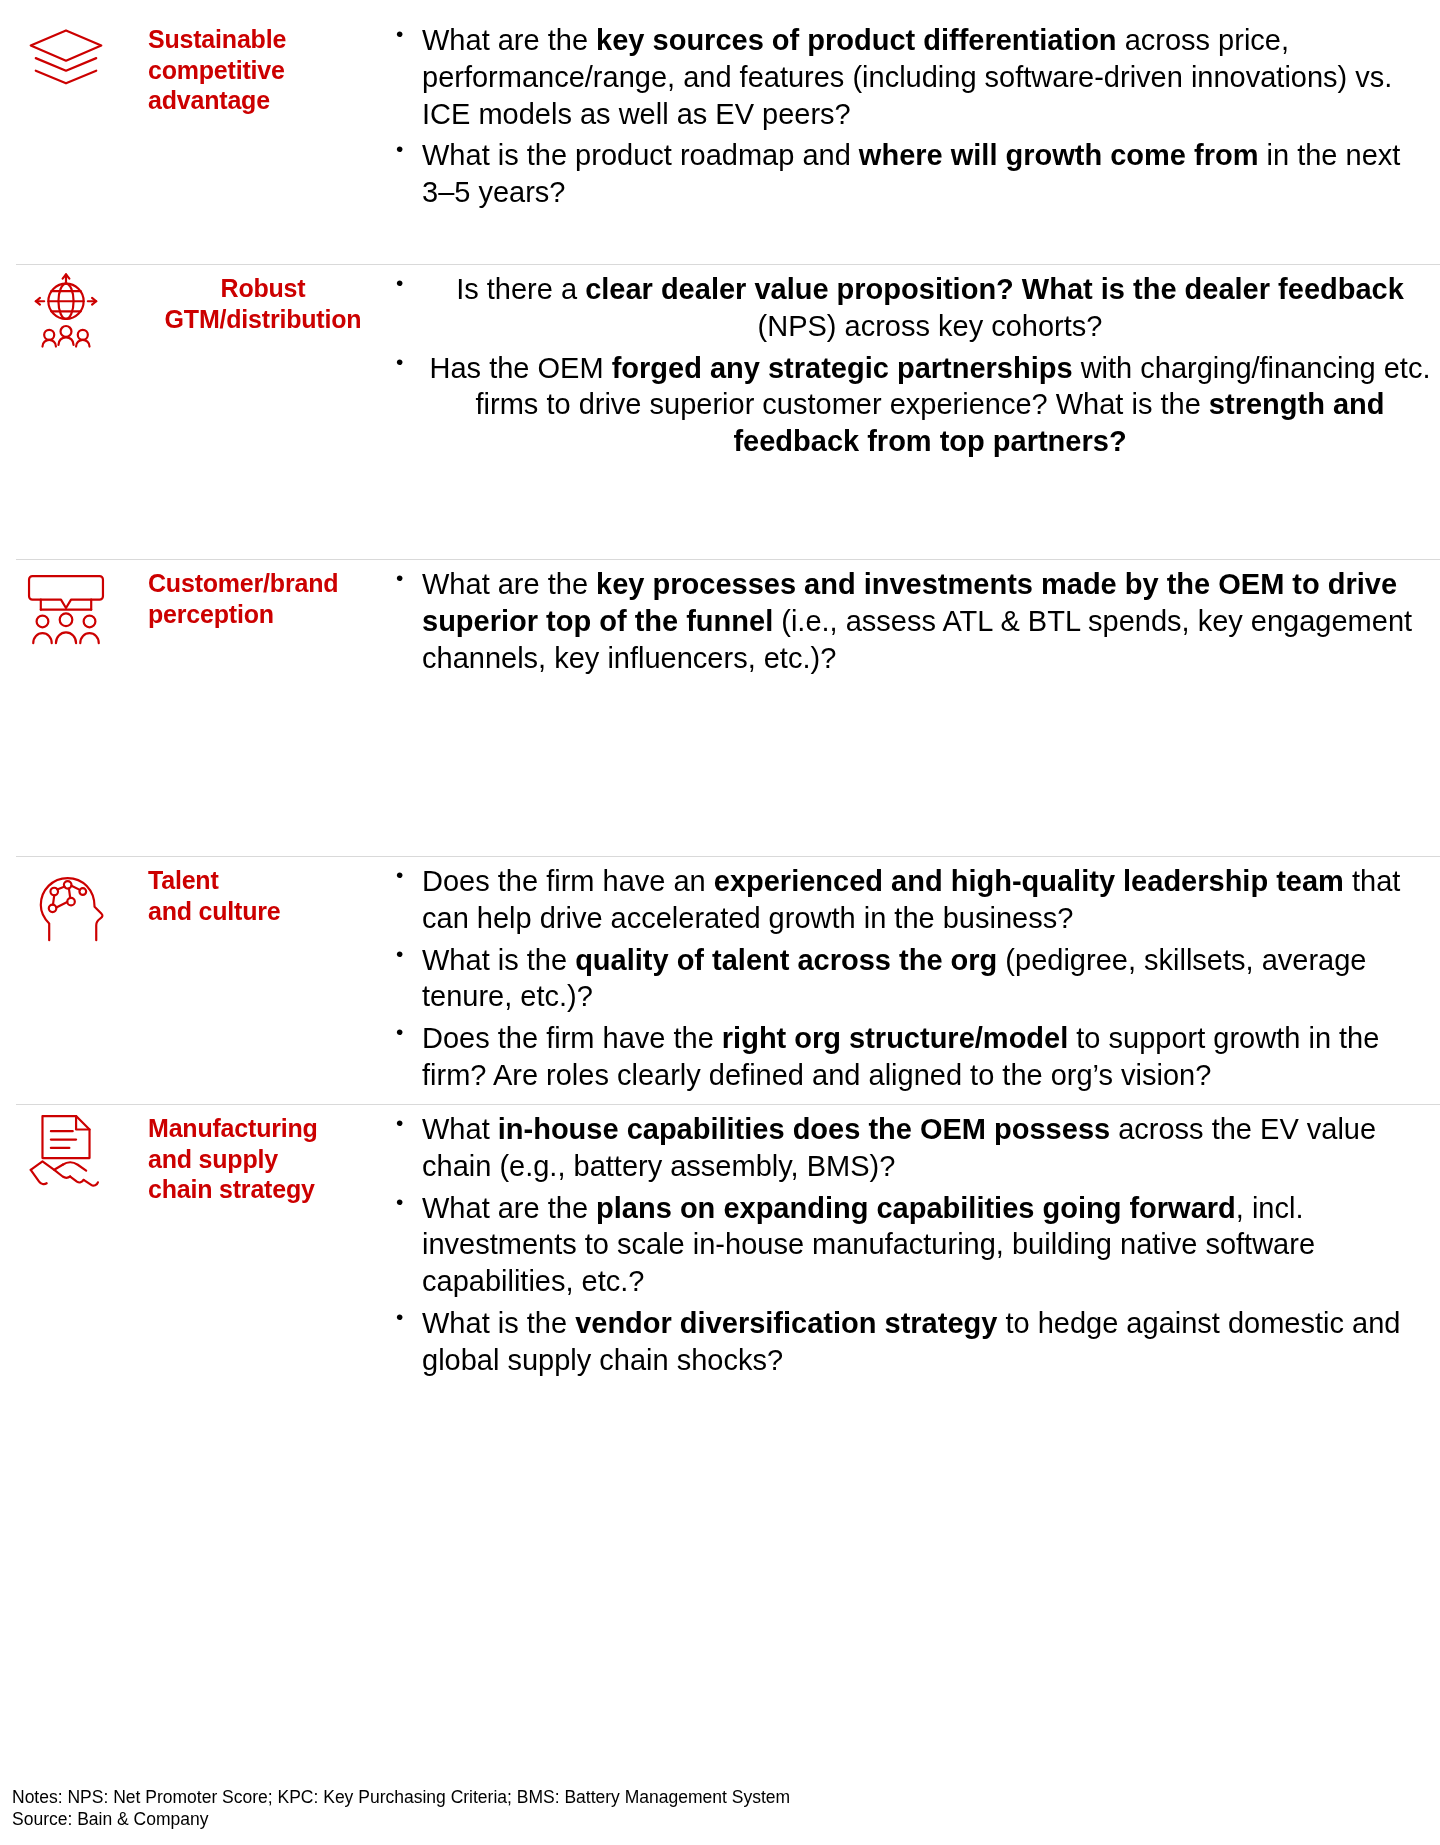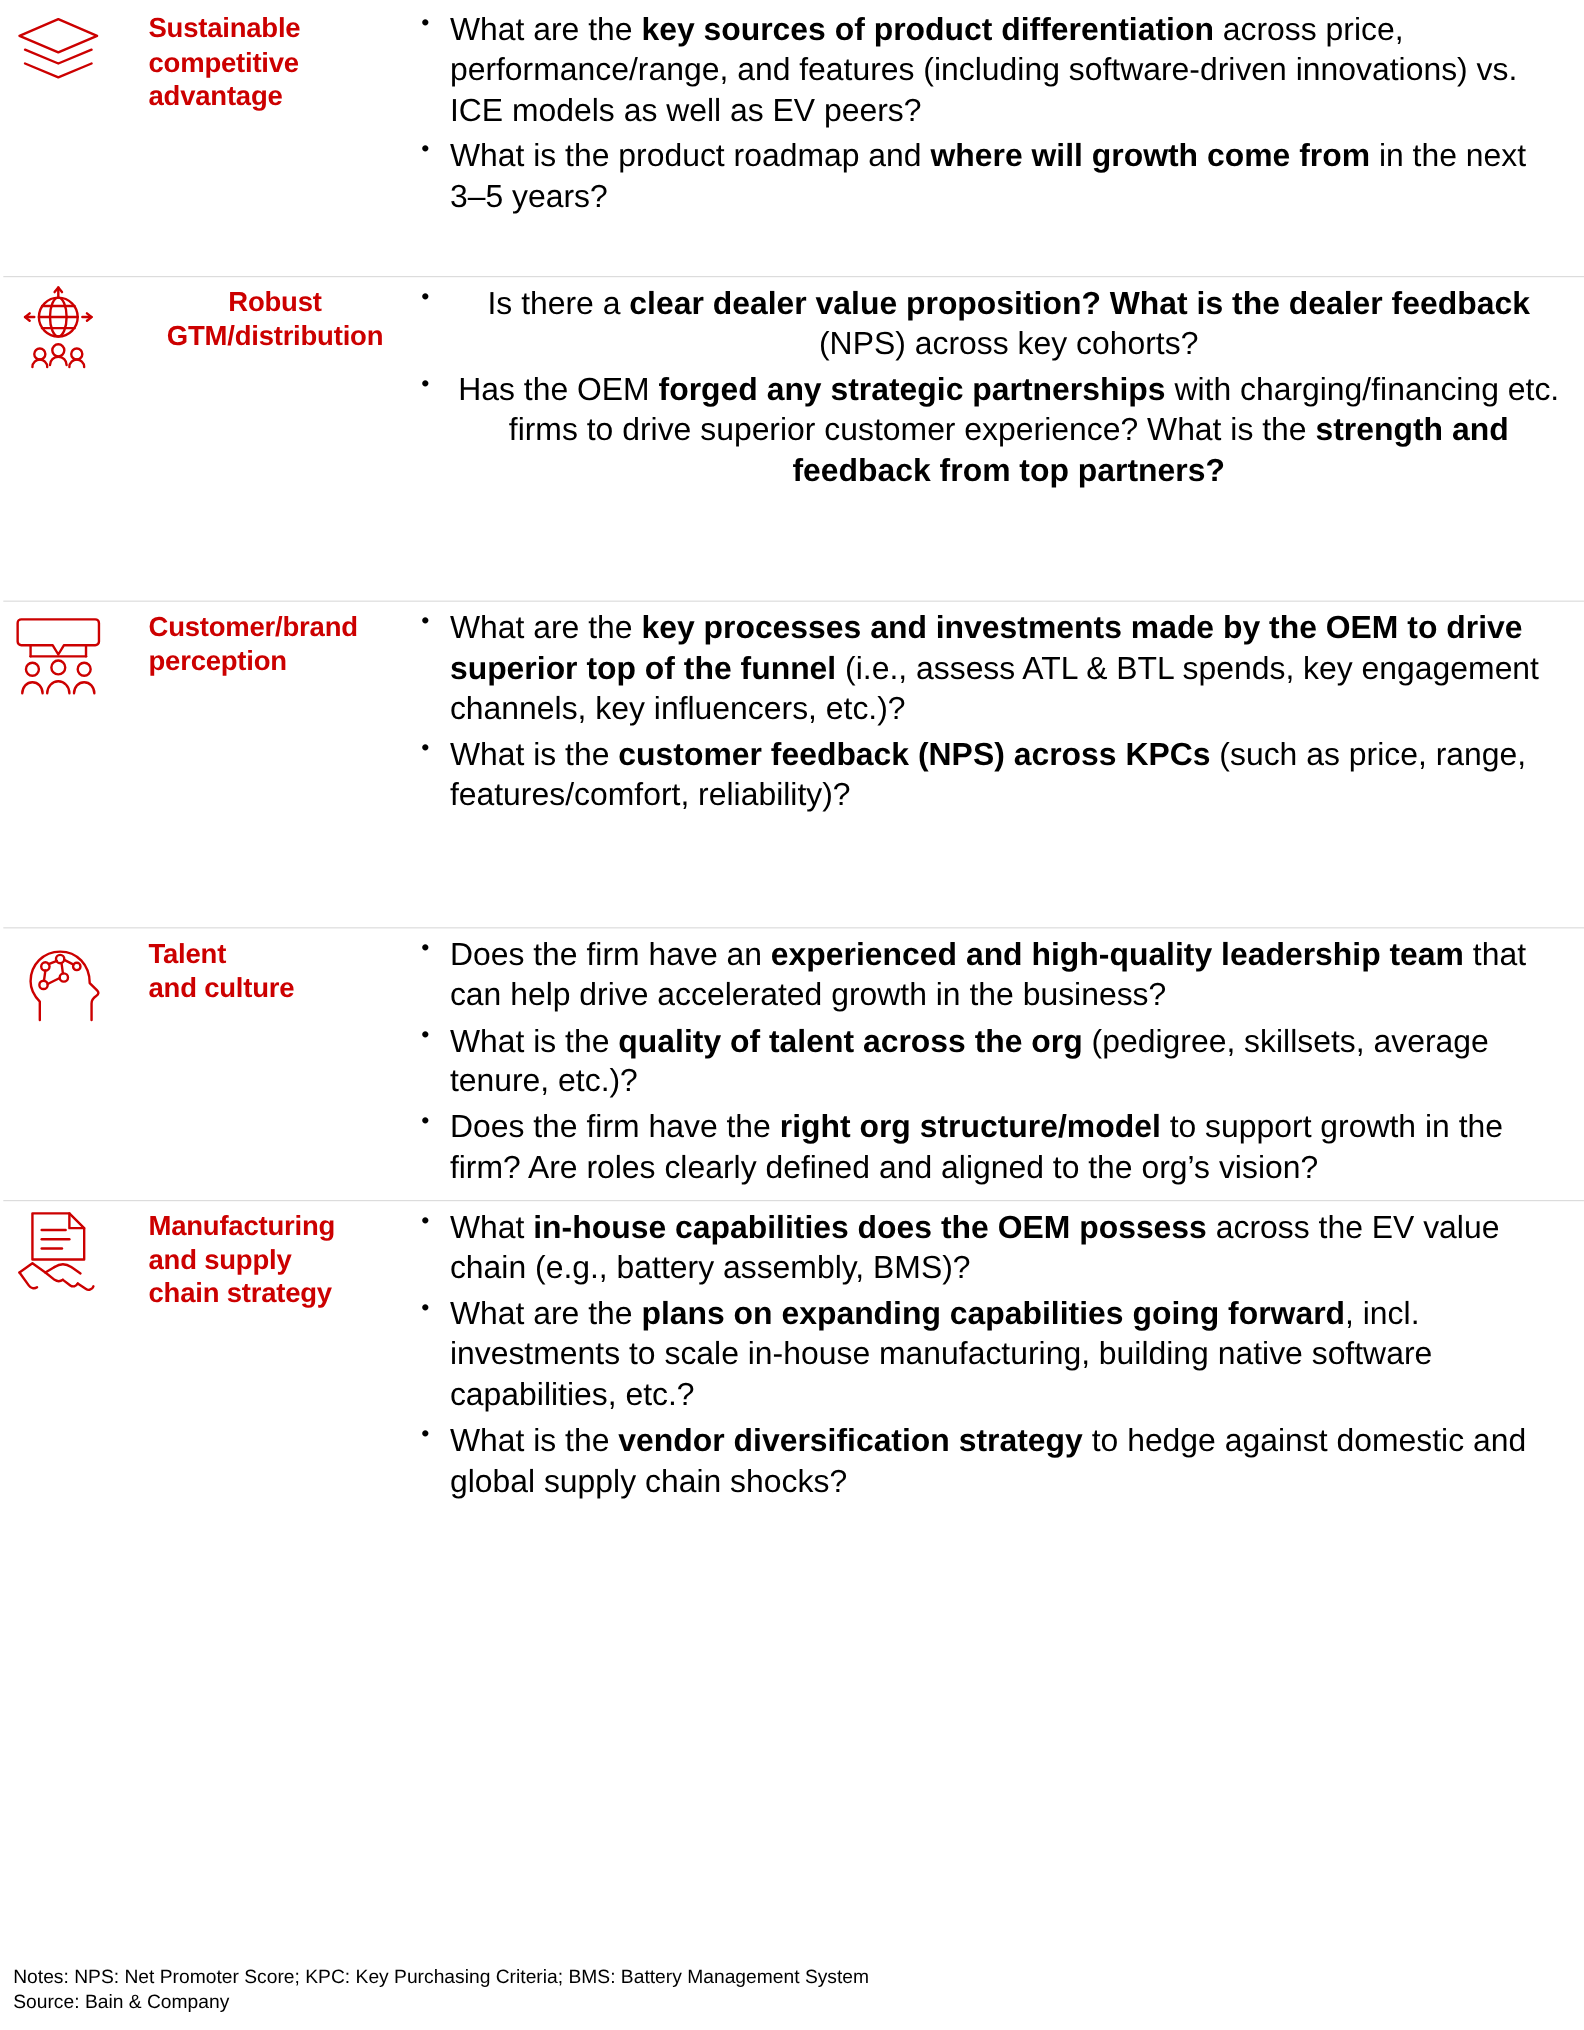--- a/index.html
+++ b/index.html
@@ -9,21 +9,21 @@
     height: 1845px;
     background: #ffffff;
     font-family: "Liberation Sans", sans-serif;
     color: #000000;
     position: relative;
   }
   .sheet {
     width: 1440px;
     height: 1845px;
     position: relative;
-    padding: 3px;
+    padding: 16px;
   }
   .rows {
     width: 1440px;
   }
   .row {
     display: flex;
     align-items: flex-start;
     border-bottom: 1px solid #d9d9d9;
     padding: 0;
   }
@@ -180,21 +180,20 @@
               <path d="M67 92 c0-7 5-12 11-12 s11 5 11 12"></path>
             </svg>
           </span>
         </div>
         <div class="title-cell">
           <div class="cat-title">Customer/brand<br>perception</div>
         </div>
         <div class="bullets-cell">
           <ul class="bullets">
             <li><span>What are the </span><b>key processes and investments made by the OEM to drive superior top of the funnel</b><span> (i.e., assess ATL &amp; BTL spends, key engagement channels, key influencers, etc.)?</span></li>
-            <li><span>What is the </span><b>customer feedback (NPS) across KPCs</b><span> (such as price, range, features/comfort, reliability)?</span></li>
           </ul>
         </div>
       </div>
       <div class="row row-h4">
         <div class="icon-cell">
           <span class="icon-box">
             <svg viewBox="0 0 100 100" width="84" height="84" fill="none" stroke="#cc0000" stroke-width="2.6" stroke-linecap="round" stroke-linejoin="round">
               <path d="M86 92 V74 c0-4 2-6 5-8 3-2 3-4 1-6 l-8-8 c0-20-14-34-32-34 -18 0-32 14-32 32 0 10 5 17 10 22 v20"></path>
               <circle cx="36" cy="34" r="4.5"></circle>
               <circle cx="52" cy="26" r="4.5"></circle>

